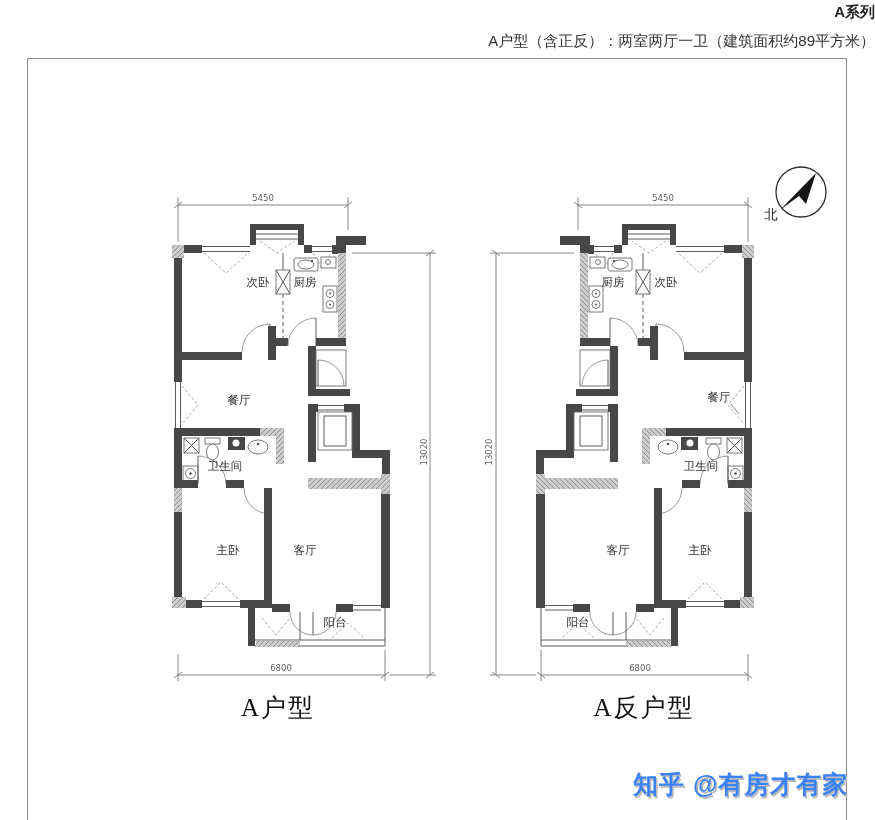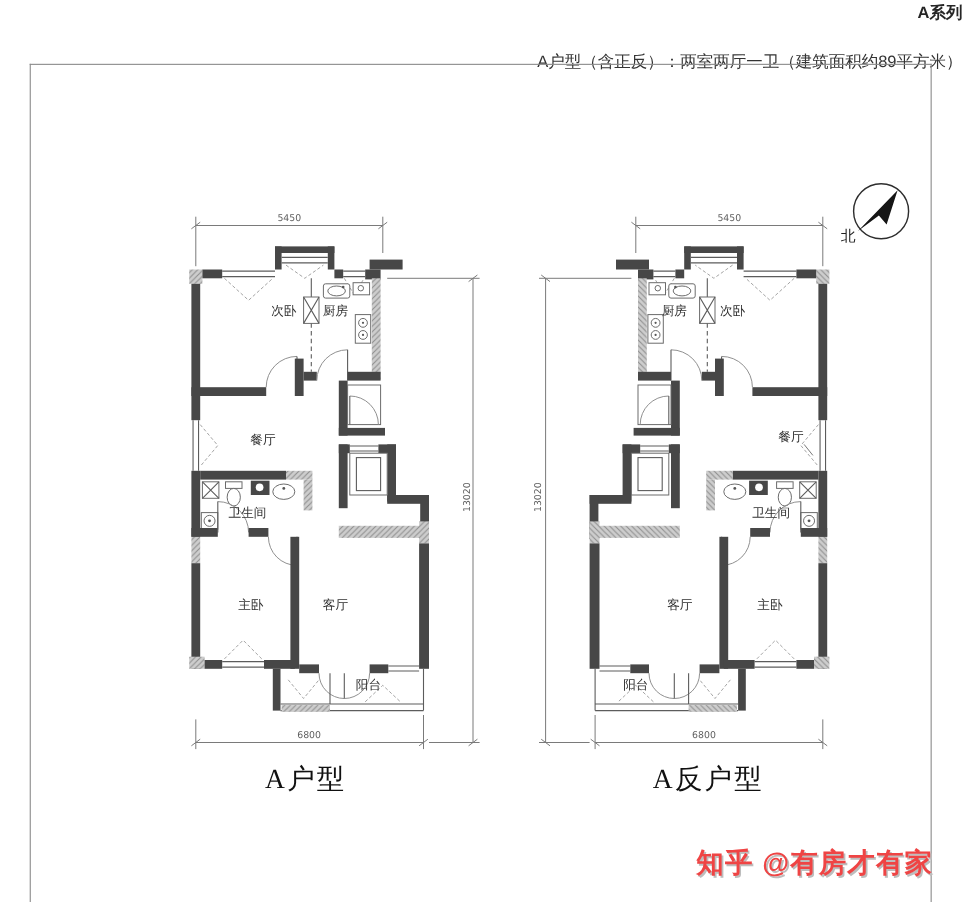--- a/index.html
+++ b/index.html
@@ -1,25 +1,25 @@
 <!DOCTYPE html>
 <html><head>
 <meta charset="utf-8">
 <style>
   html,body{margin:0;padding:0;background:#fff;}
   body{width:875px;height:820px;position:relative;overflow:hidden;
        font-family:"Liberation Sans","DejaVu Sans",sans-serif;}
   .page-header{position:absolute;left:0;top:0;width:875px;text-align:right;}
   .page-title{font-size:15px;font-weight:bold;color:#262626;padding-top:3px;line-height:17px;}
-  .page-subtitle{font-size:15px;color:#333;margin-top:27px;line-height:20px;}
+  .page-subtitle{font-size:15px;color:#333;margin-top:11px;line-height:20px;}
   .content-frame{position:absolute;left:27px;top:58px;width:818px;height:762px;
        border-top:1.5px solid #8a8a8a;border-left:1.5px solid #8a8a8a;border-right:1.5px solid #8a8a8a;}
   .plan-svg{position:absolute;left:27px;top:58px;}
   .watermark{position:absolute;left:633px;top:768px;width:240px;
-       font-size:25px;font-weight:bold;letter-spacing:1px;color:#ef4444;
+       font-size:25px;font-weight:bold;letter-spacing:1px;color:#3b82f6;
        text-shadow:1.5px 1.5px 0 #bdbdbd, -1px -1px 0 #ffffff;
        font-family:"Liberation Sans","DejaVu Sans",sans-serif;}
   
   .w{fill:#474747;stroke:none;}
   .h{fill:url(#hat);}
   .tl{stroke:#5c5c5c;stroke-width:1;fill:none;}
   .fx{stroke:#6a6a6a;stroke-width:0.9;fill:#fff;}
   .door{stroke:#8f8f8f;stroke-width:0.9;fill:none;}
   .vv{stroke:#a3a3a3;stroke-width:0.9;fill:none;stroke-dasharray:3 2;}
   .dim{stroke:#787878;stroke-width:0.9;fill:none;}

